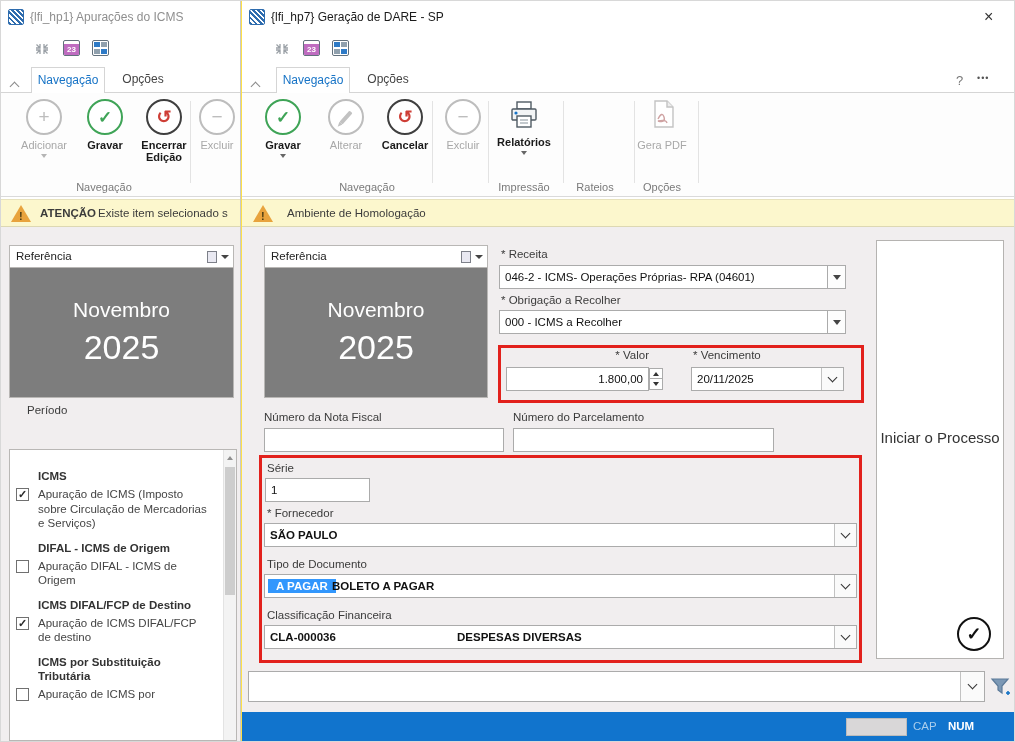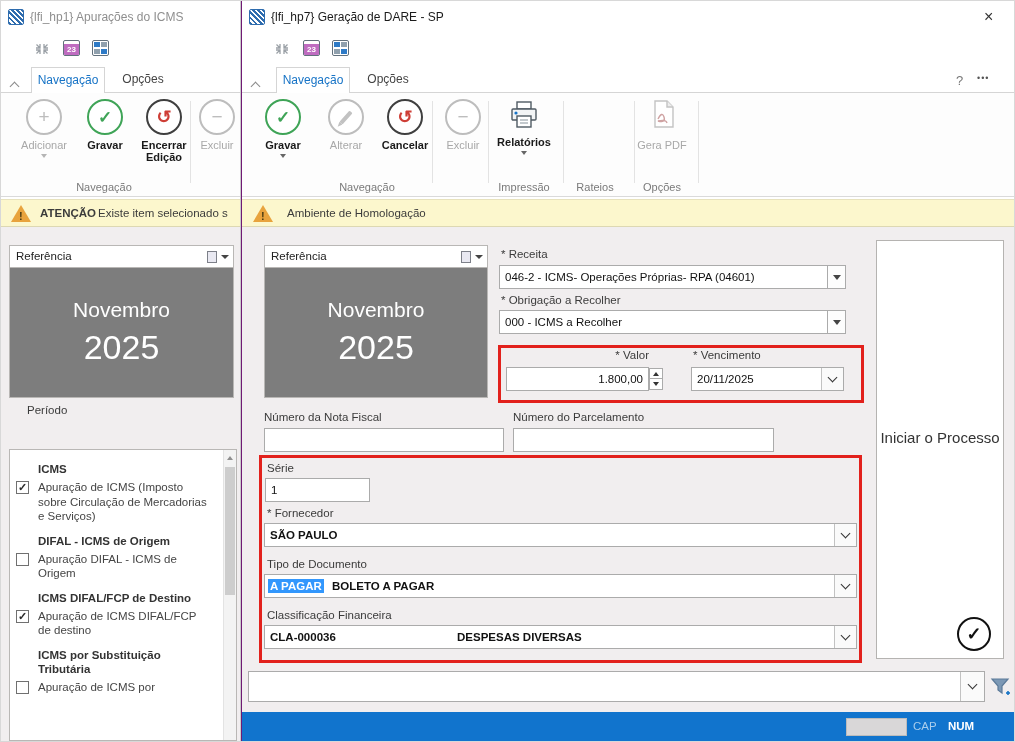--- a/index.html
+++ b/index.html
@@ -1,17 +1,17 @@
 <!DOCTYPE html>
 <html><head>
 <meta charset="utf-8">
 <style>
   html,body{margin:0;padding:0;background:#fff;}
   *{box-sizing:border-box;}
-  #screen{position:relative;width:1015px;height:742px;background:#701a75;overflow:hidden;
+  #screen{position:relative;width:1015px;height:742px;background:#fde047;overflow:hidden;
           font-family:"Liberation Sans",sans-serif;color:#1b1b1b;border:1px solid #d8d8d8;}
   .abs{position:absolute;}
   .win{position:absolute;top:0;bottom:0;background:#fff;overflow:hidden;}
   #win-left{left:0;width:240px;border-right:1px solid #c9c9c9;}
   #win-right{left:241px;width:774px;}
 
   
   .logo{width:16px;height:16px;border-radius:2px;
         background:repeating-linear-gradient(45deg,#2e6cae 0,#2e6cae 2px,#ffffff 2px,#ffffff 3.6px);
         border:1px solid #2e6cae;}
@@ -71,31 +71,31 @@
   .month-year{font-size:34px;font-weight:300;margin-top:6px;}
 
   
   .flabel{position:absolute;font-size:11.5px;color:#3b3b3b;white-space:nowrap;}
   .field{position:absolute;background:#fff;border:1px solid #ababab;font-size:11.5px;color:#111;}
   .field .val{position:absolute;left:5px;top:0;bottom:0;display:flex;align-items:center;white-space:nowrap;}
   .combo-btn{position:absolute;right:0;top:0;bottom:0;width:18px;background:#fdfdfd;border-left:1px solid #ababab;display:flex;align-items:center;justify-content:center;}
   .tri{width:0;height:0;border-left:4px solid transparent;border-right:4px solid transparent;border-top:5px solid #444;}
   .chevbtn{position:absolute;right:0;top:0;bottom:0;width:22px;background:#fafafa;border-left:1px solid #c2c2c2;display:flex;align-items:center;justify-content:center;}
   .chev-dn{width:7px;height:7px;border-right:1.6px solid #333;border-bottom:1.6px solid #333;transform:rotate(45deg);margin-top:-4px;}
-  .selhl{background:#3297fd;color:#fff;padding:1px 2px;}
+  .selhl{background:#3297fd;color:#fff;padding:1px 8px;}
   .spin{position:absolute;width:14px;top:0;bottom:0;right:-15px;}
   .spin .sb{position:absolute;left:0;right:0;height:50%;background:#fff;border:1px solid #ababab;display:flex;align-items:center;justify-content:center;}
   .spin .sb.up{top:0;}
   .spin .sb.dn{bottom:0;border-top:none;}
   .tri-up-s{width:0;height:0;border-left:3px solid transparent;border-right:3px solid transparent;border-bottom:4px solid #333;}
   .tri-dn-s{width:0;height:0;border-left:3px solid transparent;border-right:3px solid transparent;border-top:4px solid #333;}
 
   
   .listbox{position:absolute;left:8px;top:448px;width:228px;bottom:0;background:#fff;border:1px solid #b9b7b5;overflow:hidden;}
-  .list-inner{position:absolute;left:0;top:0;right:14px;padding-top:6px;}
+  .list-inner{position:absolute;left:0;top:0;right:14px;padding-top:13px;}
   .lheader{margin:10px 0 4px 28px;font-weight:bold;font-size:11.5px;color:#333;width:176px;line-height:14px;}
   .litem{position:relative;margin:0 0 2px 28px;width:172px;font-size:11.5px;color:#454545;line-height:14.5px;}
   .lcheck{position:absolute;left:-22px;top:1px;width:13px;height:13px;border:1px solid #707070;background:#fff;
           font-size:11px;line-height:11px;text-align:center;color:#2b2b2b;font-weight:bold;}
   .list-sb{position:absolute;right:0;top:0;width:13px;bottom:0;background:#f3f3f3;border-left:1px solid #e3e3e3;}
   .sb-thumb{position:absolute;left:1px;right:1px;top:17px;height:128px;background:#cdcdcd;}
   .sb-up{position:absolute;left:3px;top:6px;}
 
   
   .process{position:absolute;left:634px;top:239px;width:128px;height:419px;background:#fff;border:1px solid #b5b3b1;}

